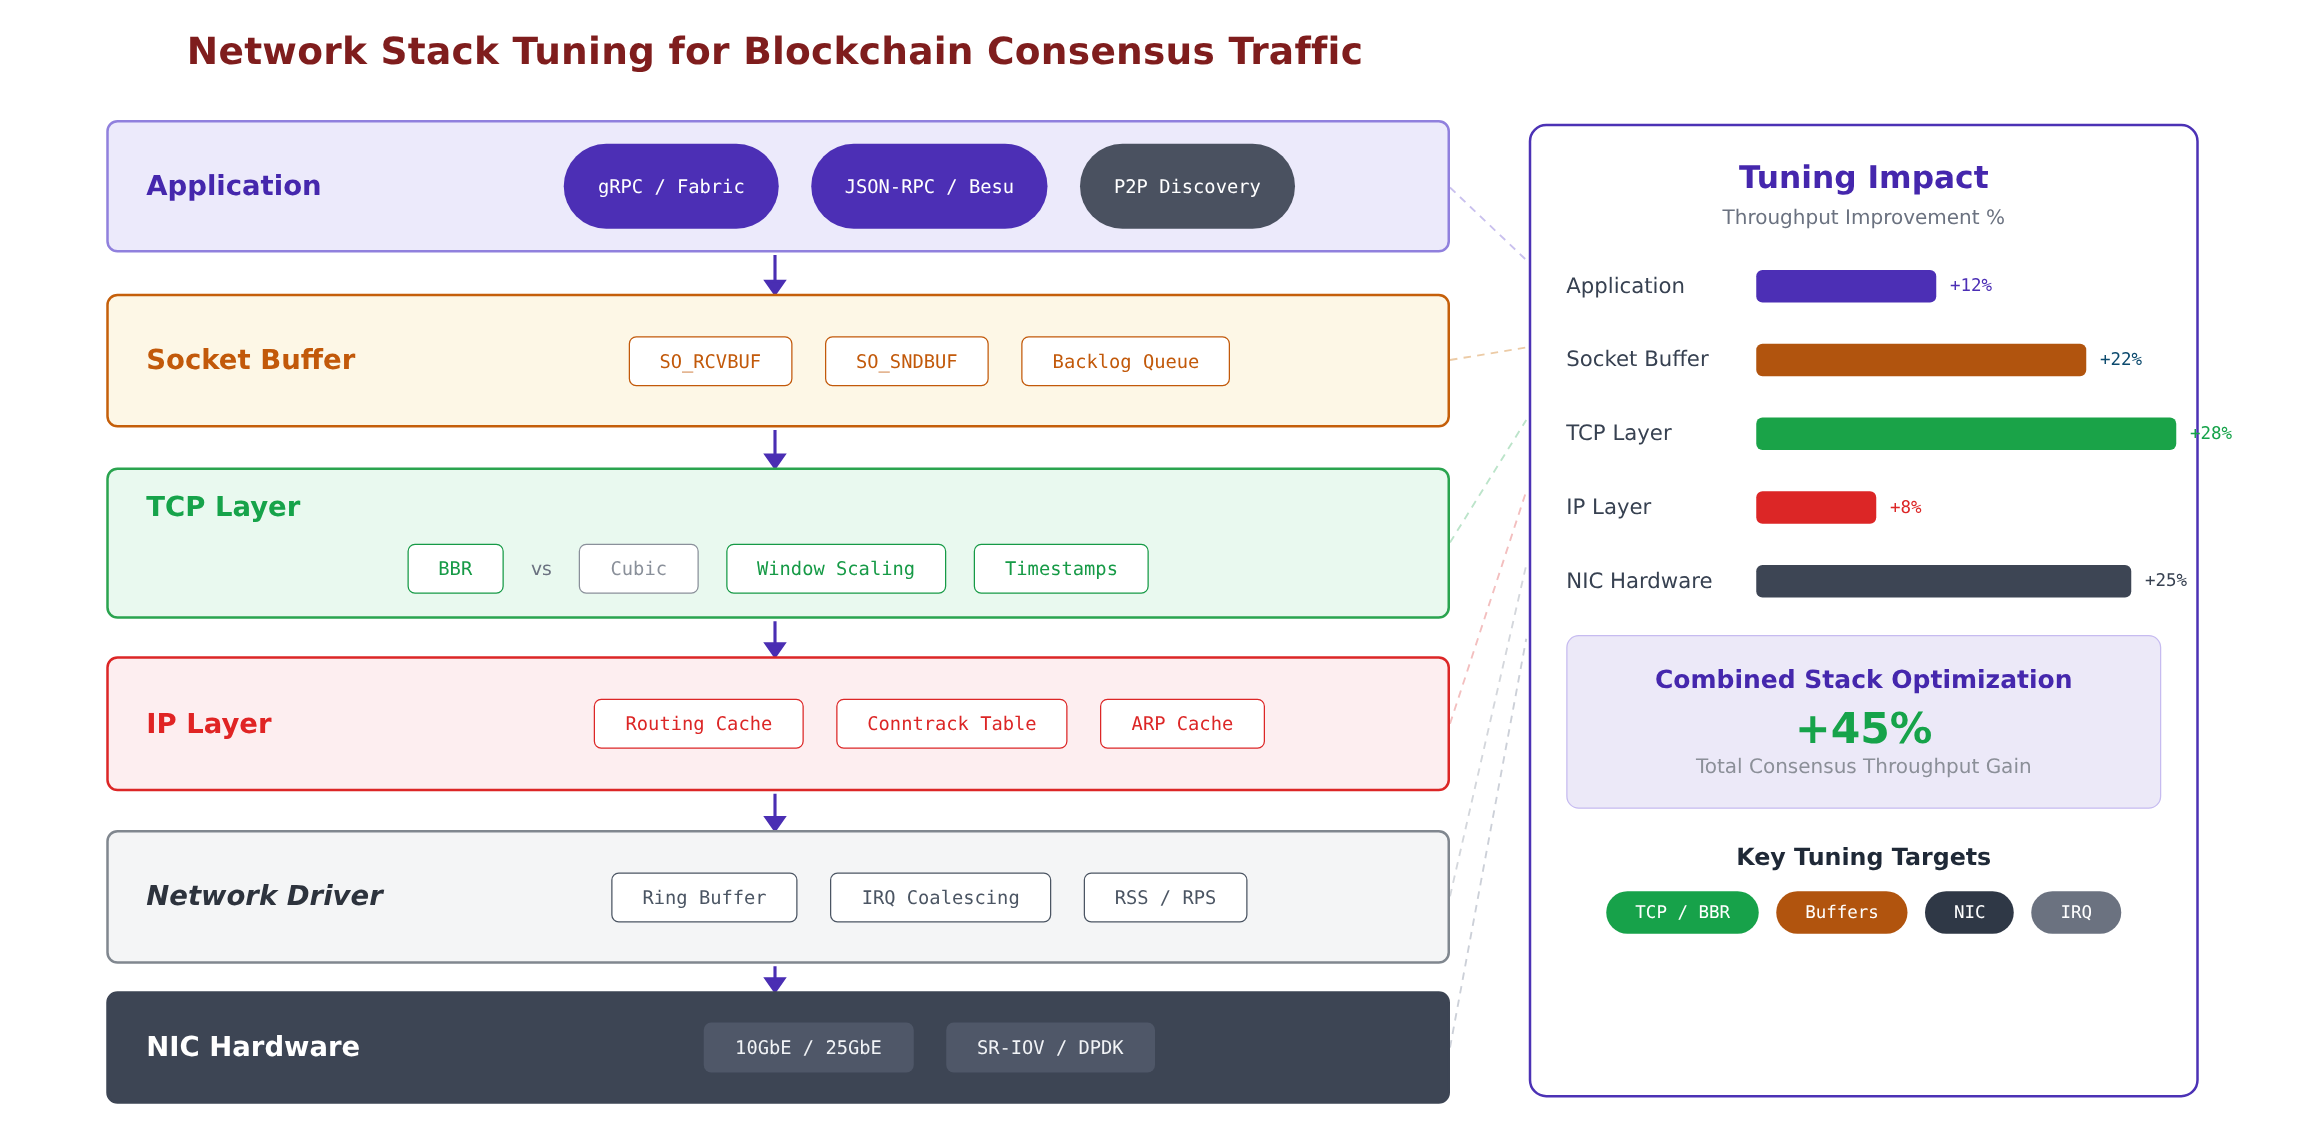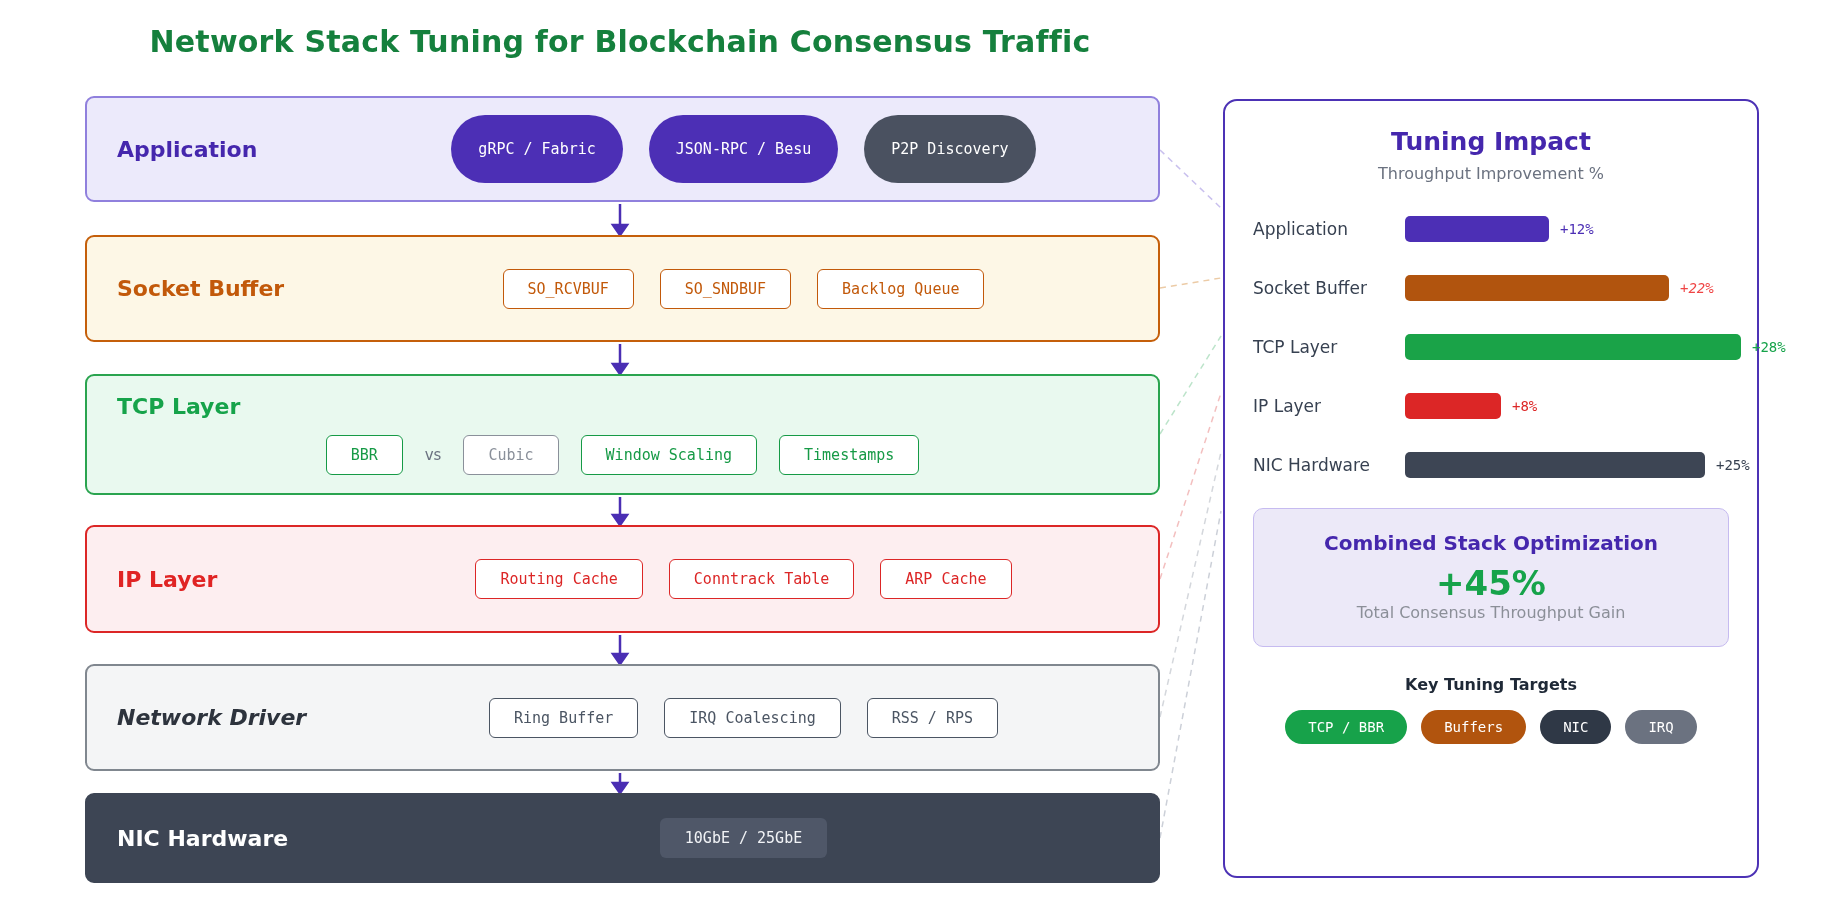--- a/index.html
+++ b/index.html
@@ -6,21 +6,21 @@
   html,body { background:#ffffff; }
   body {
     font-family: "DejaVu Sans", "Liberation Sans", sans-serif;
     width: 1840px; height: 904px; overflow: hidden; position: relative;
   }
 
   .stage { position: absolute; inset: 0; width: 1840px; height: 904px; }
 
   .page-title {
     position: absolute; top: 24px; left: 0; width: 1240px;
-    text-align: center; font-size: 30px; font-weight: 700; color: #15803d;
+    text-align: center; font-size: 30px; font-weight: 700; color: #7f1d1d;
     letter-spacing: .2px;
   }
 
   svg.overlay { position:absolute; inset:0; pointer-events:none; }
 
   
   .layer {
     position: absolute; left: 85px; width: 1075px;
     border-radius: 9px; border: 2px solid; display: flex; align-items: center;
     padding: 0 30px;
@@ -80,35 +80,35 @@
   .panel-subtitle { text-align:center; font-size: 16px; color:#6b7280; margin-top: 8px; }
 
   .impact-list { margin-top: 30px; }
   .impact-row { display:flex; align-items:center; height: 32px; margin-bottom: 27px; }
   .impact-label { flex: 0 0 152px; font-size: 17px; color:#374151; white-space:nowrap; }
   .impact-bar { height: 26px; border-radius: 5px; flex: 0 0 auto; }
   .impact-value { font-family:"DejaVu Sans Mono","Liberation Mono",monospace;
     font-size: 14px; margin-left: 11px; white-space: nowrap; }
 
   .bar-app    { background:#4c2fb5; } .val-app    { color:#4c2fb5; }
-  .bar-socket { background:#b1540e; } .val-socket { color:#ef4444;font-style:italic; }
+  .bar-socket { background:#b1540e; } .val-socket { color:#0c4a6e; }
   .bar-tcp    { background:#1aa348; } .val-tcp    { color:#16a34a; }
   .bar-ip     { background:#dc2626; } .val-ip     { color:#dc2626; }
   .bar-driver { background:#4a5263; } .val-driver { color:#374151; }
   .bar-nic    { background:#3d4554; } .val-nic    { color:#374151; }
 
   .combined {
     margin-top: 22px; background:#ece9f8; border:1.5px solid #c6bbf0;
     border-radius: 10px; padding: 22px 16px 24px 16px; text-align:center;
   }
   .combined-title { font-size: 20px; font-weight: 700; color:#4527ad; }
   .combined-value { font-size: 34px; font-weight: 700; color:#16a34a; margin-top: 8px; }
   .combined-caption { font-size: 16px; color:#8b8f98; }
 
-  .targets-title { text-align:center; font-size: 16px; font-weight:700; color:#1f2937; margin-top: 28px; }
+  .targets-title { text-align:center; font-size: 19px; font-weight:700; color:#1f2937; margin-top: 28px; }
   .targets-row { display:flex; justify-content:center; gap: 14px; margin-top: 16px; }
   .target-pill {
     font-family:"DejaVu Sans Mono","Liberation Mono",monospace; font-size:14px;
     color:#fff; border-radius:999px; padding: 9px 23px; white-space:nowrap;
   }
   .pill-tcp { background:#17a24a; }
   .pill-buffers { background:#b1540e; }
   .pill-nic { background:#2f3846; }
   .pill-irq { background:#6b7280; }
 </style>
@@ -186,20 +186,21 @@
       <span class="chip box chip-gray">Ring Buffer</span>
       <span class="chip box chip-gray">IRQ Coalescing</span>
       <span class="chip box chip-gray">RSS / RPS</span>
     </div>
   </div>
 
   <div class="layer layer-nic">
     <div class="layer-title">NIC Hardware</div>
     <div class="chip-row">
       <span class="chip chip-nic">10GbE / 25GbE</span>
+      <span class="chip chip-nic">SR-IOV / DPDK</span>
     </div>
   </div>
 
   <div class="panel">
     <div class="panel-title">Tuning Impact</div>
     <div class="panel-subtitle">Throughput Improvement %</div>
 
     <div class="impact-list">
       <div class="impact-row">
         <span class="impact-label">Application</span>

